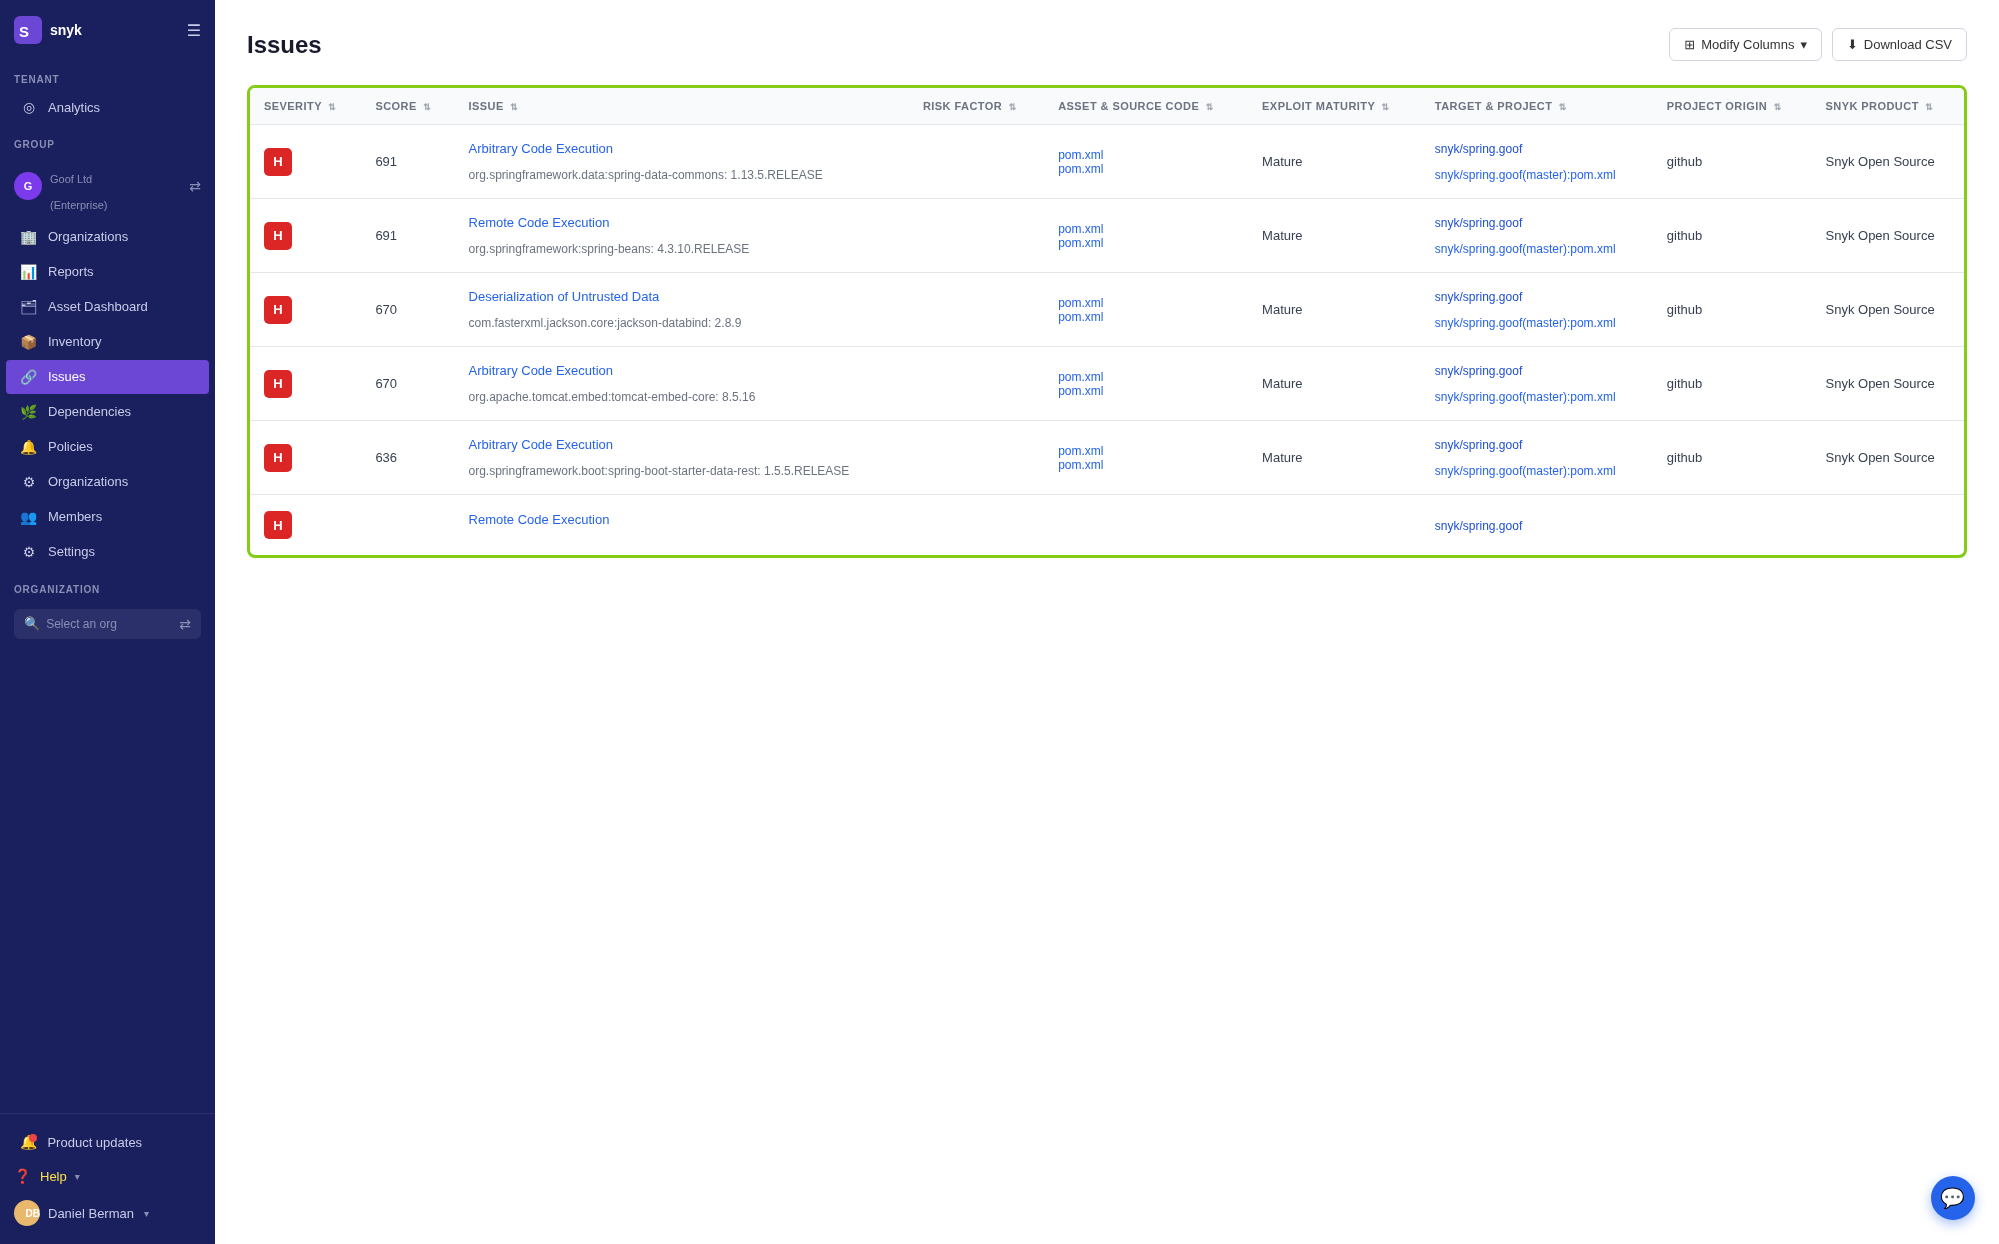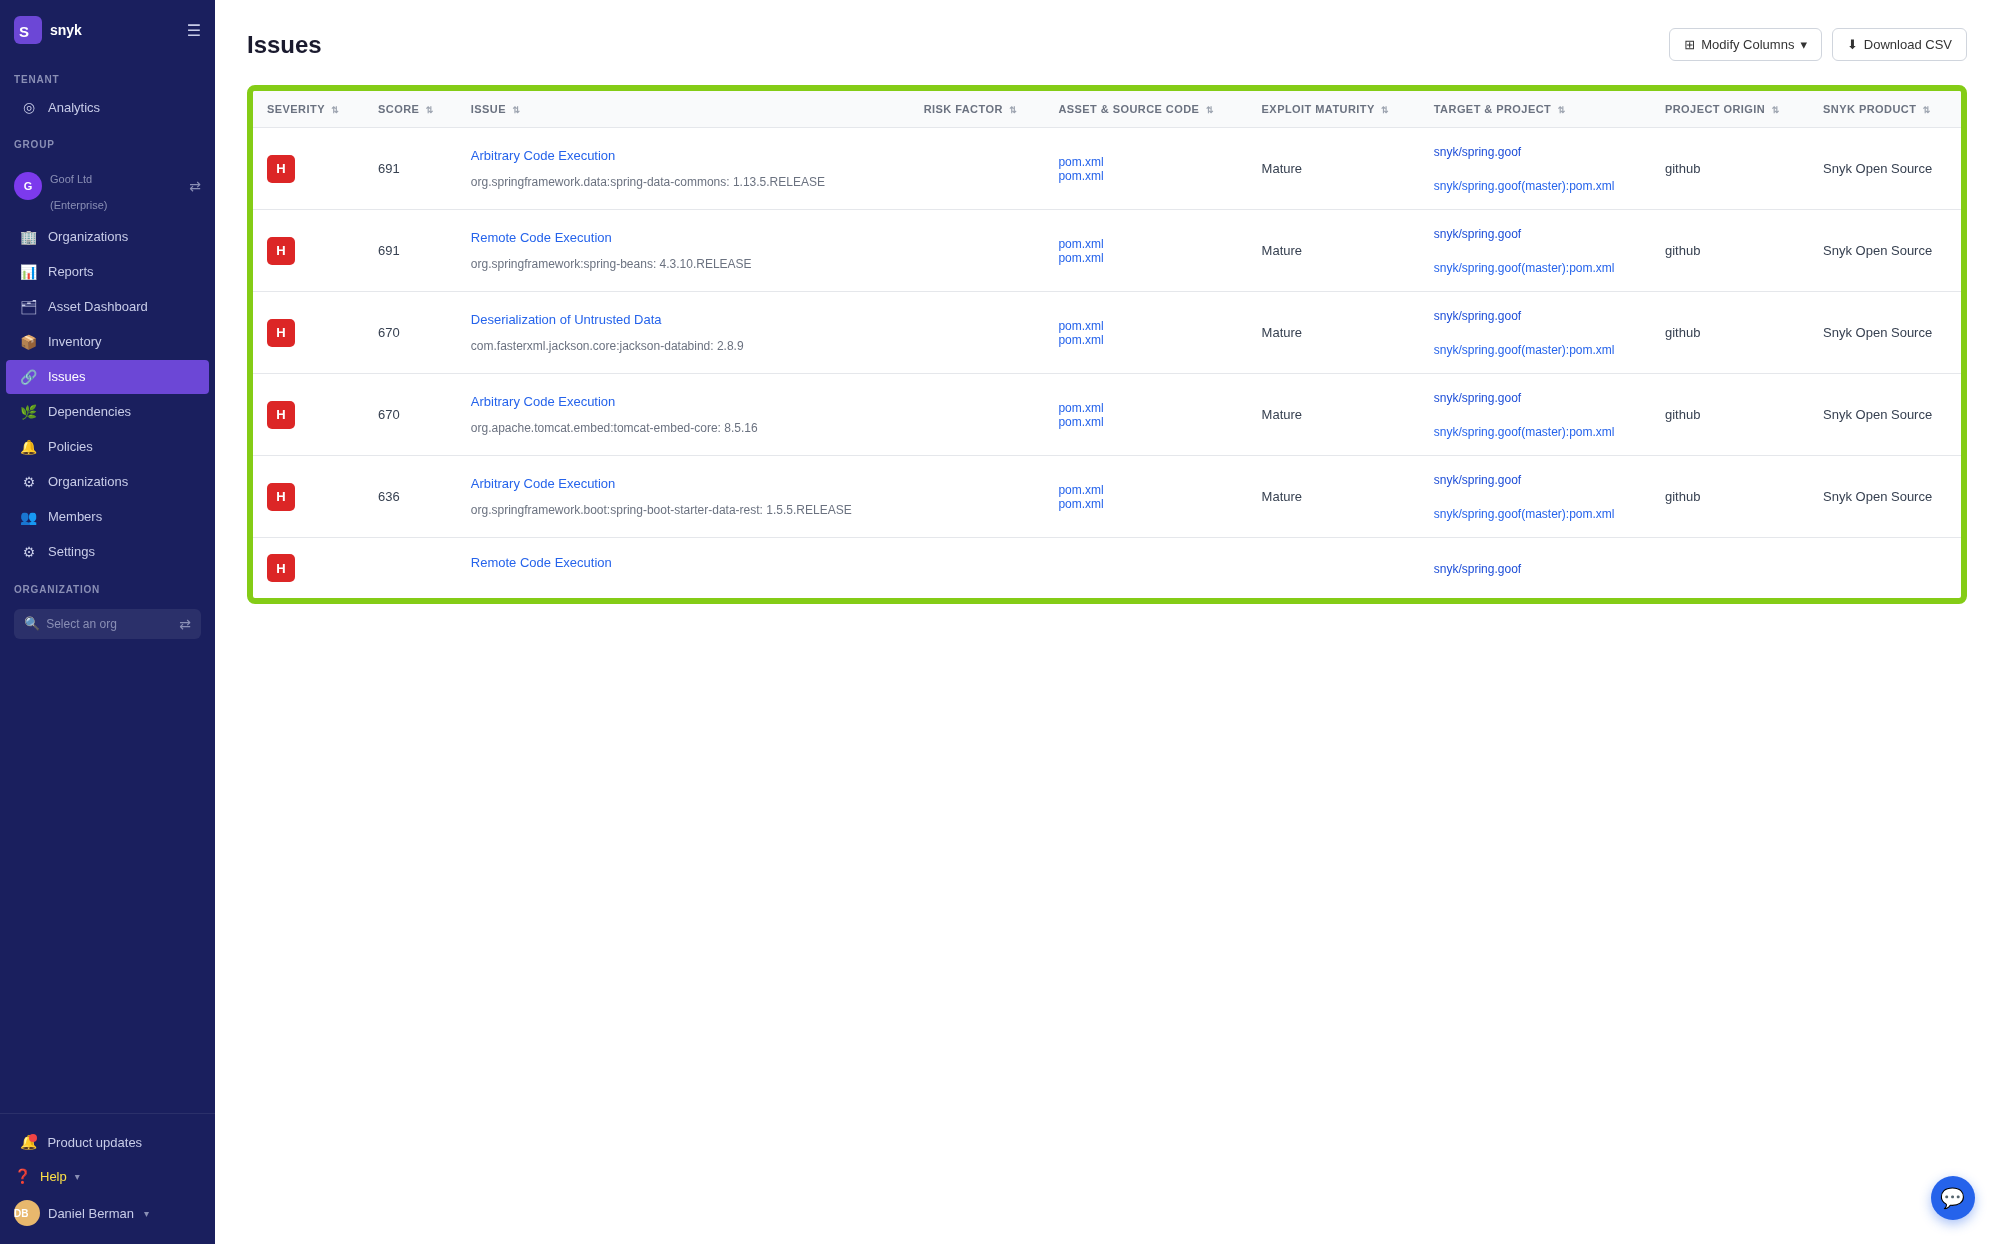--- a/index.html
+++ b/index.html
@@ -87,21 +87,21 @@
     }
 
     .user-row {
       display: flex; align-items: center; gap: 8px;
       padding: 8px 14px; cursor: pointer;
     }
     .user-avatar {
       width: 26px; height: 26px;
       background: #e8b86d;
       border-radius: 50%;
-      display: flex; align-items: center; justify-content: flex-start;
+      display: flex; align-items: center; justify-content: flex-end;
       font-size: 10px; font-weight: 700; color: #fff;
       flex-shrink: 0;
     }
     .user-name { font-size: 13px; color: #c8cce8; }
     .chevron-down { color: #8a8fb5; font-size: 10px; margin-left: 2px; }
 
     
     .main-content {
       flex: 1;
       overflow-y: auto;
@@ -124,21 +124,21 @@
       font-size: 13px;
       font-weight: 500;
       cursor: pointer;
       border: 1px solid #d0d5dd;
       background: #fff;
       color: #333;
     }
 
     
     .table-container {
-      border: 6px solid #84cc16;
+      border: 3px solid #84cc16;
       border-radius: 8px;
       overflow: hidden;
     }
 
     table { width: 100%; border-collapse: collapse; font-size: 13px; }
 
     thead tr { background: #f9fafb; }
     thead th {
       padding: 12px 14px;
       text-align: left;
@@ -166,21 +166,21 @@
     }
 
     .score-val { font-size: 13px; color: #374151; font-weight: 500; }
 
     .issue-name { color: #2563eb; font-size: 13px; font-weight: 500; cursor: pointer; }
     .issue-pkg { color: #6b7280; font-size: 12px; margin-top: 12px; }
 
     .pom-link { color: #2563eb; font-size: 12px; display: block; cursor: pointer; }
 
     .target-main { color: #1d4ed8; font-size: 12px; }
-    .target-link { color: #2563eb; font-size: 12px; cursor: pointer; display: block; margin-top: 20px; }
+    .target-link { color: #2563eb; font-size: 12px; cursor: pointer; display: block; margin-top: 12px; }
 
     .maturity-val { color: #374151; font-size: 13px; }
     .origin-val { color: #374151; font-size: 13px; }
     .product-val { color: #374151; font-size: 13px; }
 
     
     .notif-dot {
       width: 8px; height: 8px;
       background: #ef4444;
       border-radius: 50%;

